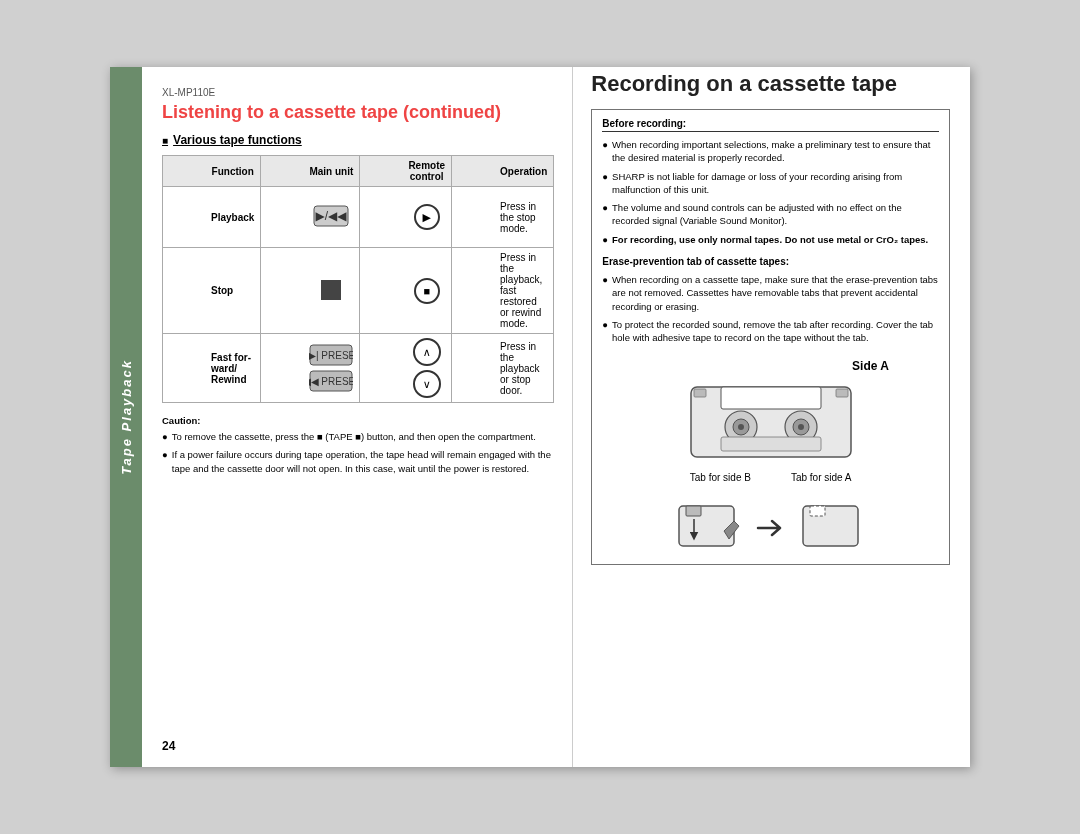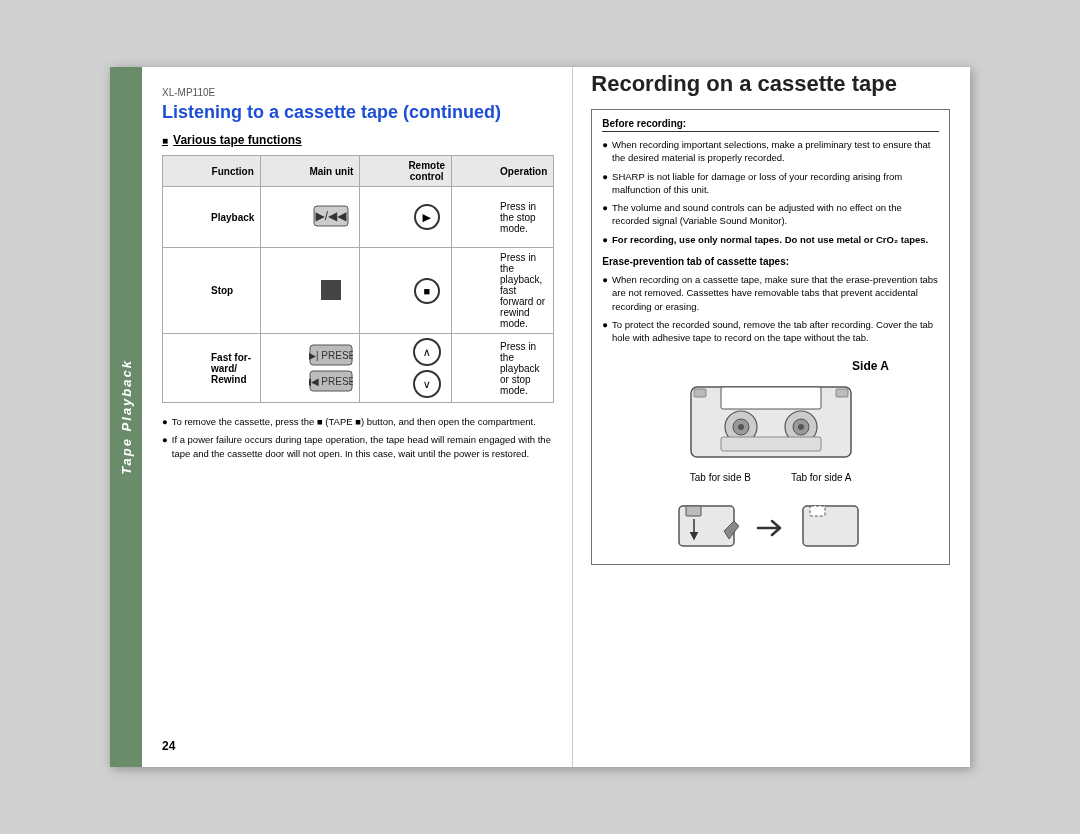--- a/index.html
+++ b/index.html
@@ -63,21 +63,21 @@
     
     .model-number {
       font-size: 10px;
       color: #555;
       margin-bottom: 4px;
     }
     
     .left-heading {
       font-size: 18px;
       font-weight: bold;
-      color: #1d4ed8;
+      color: #ef4444;
       margin-bottom: 10px;
     }
     
     .right-heading {
       font-size: 22px;
       font-weight: bold;
       color: #222;
       margin-bottom: 12px;
     }
     
@@ -294,21 +294,21 @@
             <tr class="tall-row">
               <td class="func-cell"><strong>Stop</strong></td>
               <td class="icon-cell">
                 <svg width="28" height="28" viewBox="0 0 28 28">
                   <rect x="4" y="4" width="20" height="20" fill="#444"></rect>
                 </svg>
               </td>
               <td class="icon-cell">
                 <div class="circle-btn">■</div>
               </td>
-              <td class="op-cell">Press in the playback, fast forward or rewind mode.</td>
+              <td class="op-cell">Press in the playback, fast restored or rewind mode.</td>
             </tr>
 
             <tr class="tall-row">
               <td class="func-cell"><strong>Fast for-<br>ward/<br>Rewind</strong></td>
               <td class="icon-cell">
                 <div style="display:flex;flex-direction:column;align-items:center;gap:4px;">
                   <svg width="44" height="22" viewBox="0 0 44 22">
                     <rect x="1" y="1" width="42" height="20" rx="3" fill="#bbb" stroke="#555" stroke-width="1"></rect>
                     <text x="22" y="15" text-anchor="middle" font-size="10" fill="#333">▶▶| PRESET</text>
                   </svg>
@@ -317,26 +317,27 @@
                     <text x="22" y="15" text-anchor="middle" font-size="10" fill="#333">|◀◀ PRESET</text>
                   </svg>
                 </div>
               </td>
               <td class="icon-cell">
                 <div style="display:flex;flex-direction:column;align-items:center;gap:4px;">
                   <div style="display:inline-flex;align-items:center;justify-content:center;width:28px;height:28px;border-radius:50%;border:2px solid #333;font-size:11px;">∧</div>
                   <div style="display:inline-flex;align-items:center;justify-content:center;width:28px;height:28px;border-radius:50%;border:2px solid #333;font-size:11px;">∨</div>
                 </div>
               </td>
-              <td class="op-cell">Press in the playback or stop mode.</td>
+              <td class="op-cell">Press in the playback or stop door.</td>
             </tr>
           </tbody>
         </table>
 
         <div class="caution-section">
+          <div class="caution-title">Caution:</div>
           <div class="caution-item">
             <span class="bullet">●</span>
             <span>To remove the cassette, press the ■ (TAPE ■) button, and then open the compartment.</span>
           </div>
           <div class="caution-item">
             <span class="bullet">●</span>
             <span>If a power failure occurs during tape operation, the tape head will remain engaged with the tape and the cassette door will not open. In this case, wait until the power is restored.</span>
           </div>
         </div>
       </div>

